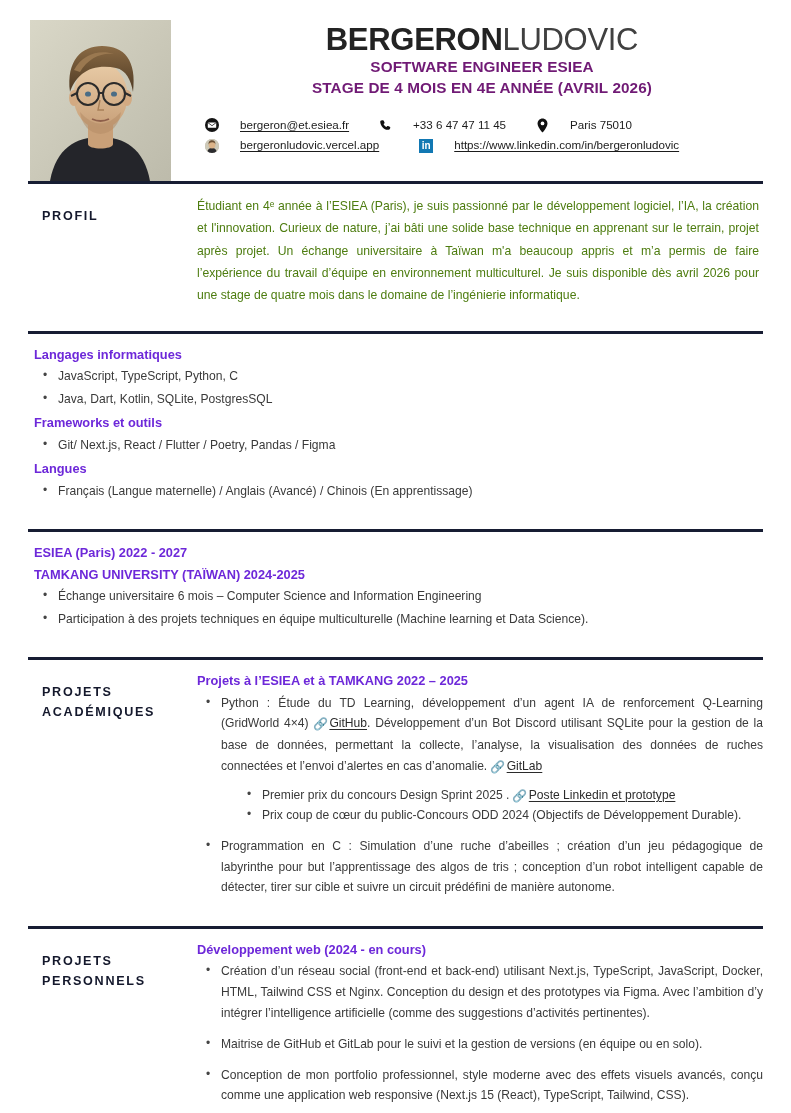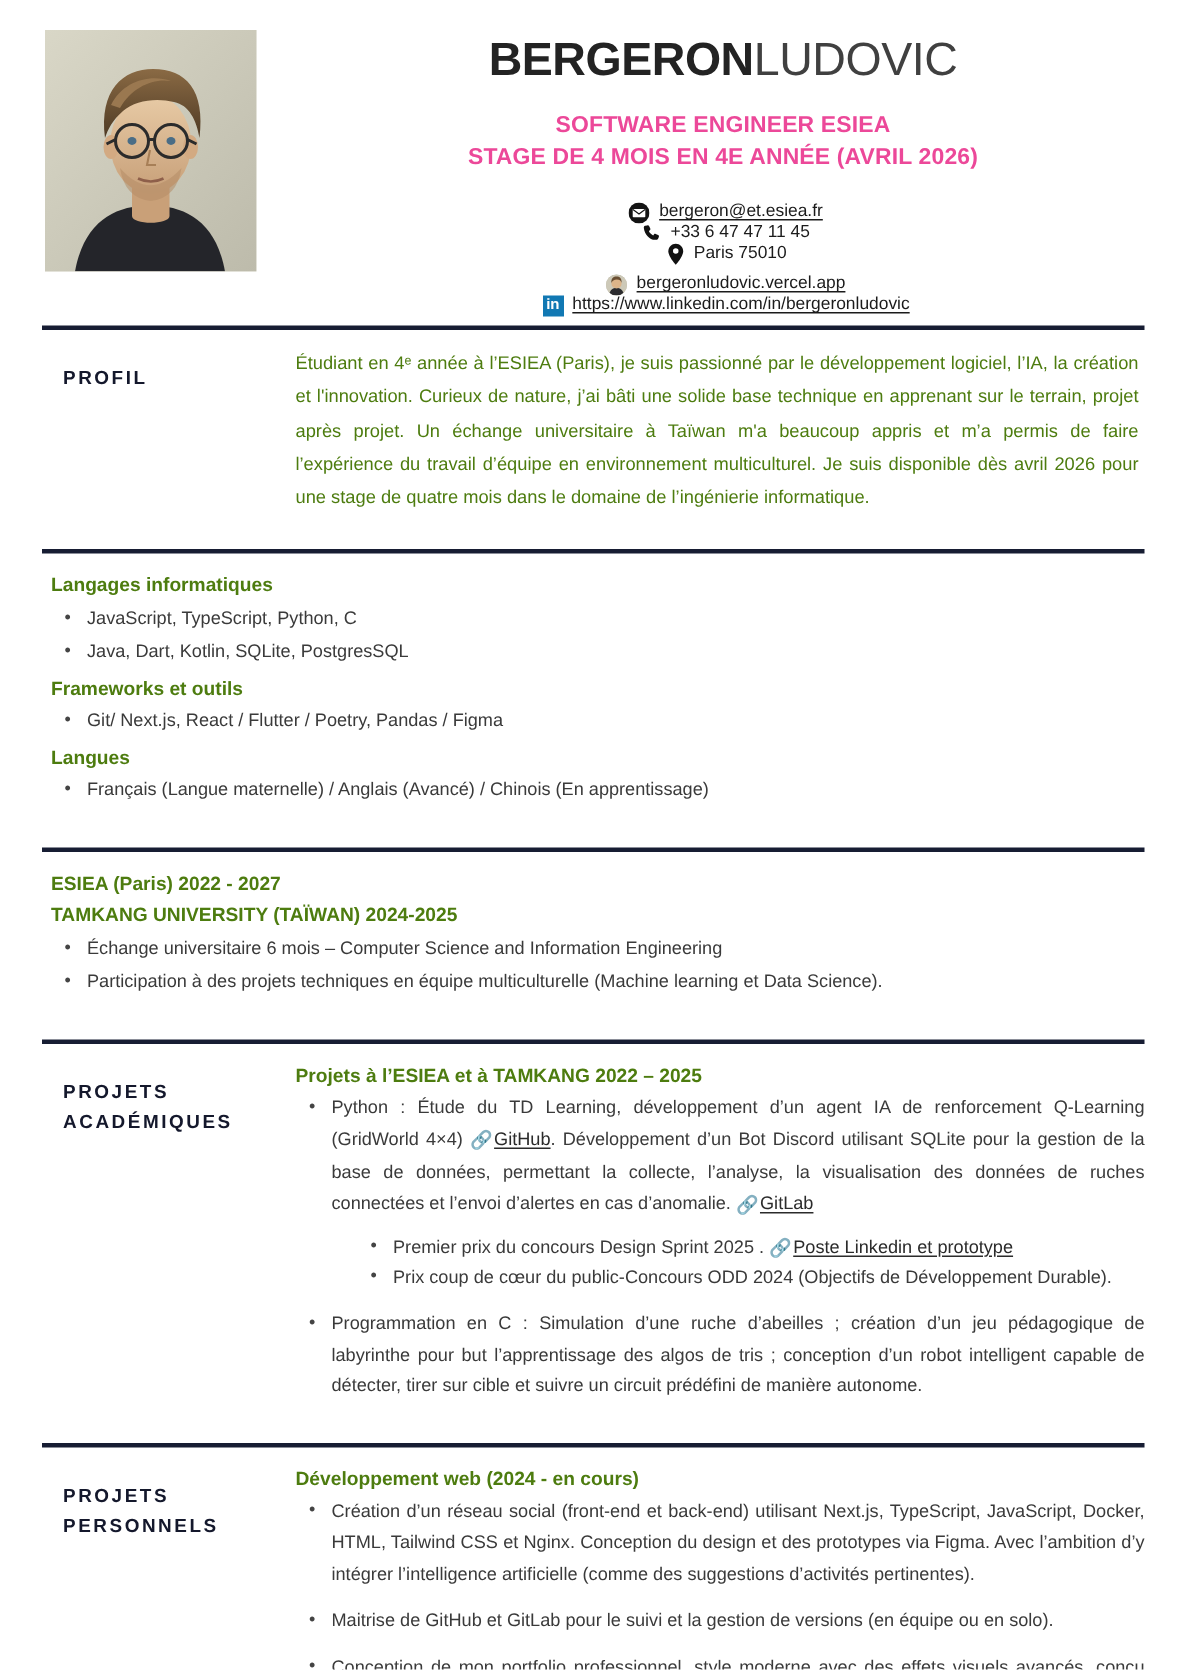--- a/index.html
+++ b/index.html
@@ -61,47 +61,47 @@
   }
   .name-first {
     font-weight: 400;
     color: #404040;
   }
   .subtitle {
     text-align: center;
     font-weight: 700;
     font-size: 15.3px;
     line-height: 1.32;
-    color: #ec4899;
-    margin-top: 18px;
+    color: #701a75;
+    margin-top: 1px;
     letter-spacing: 0.1px;
   }
 
   .contact-block {
     margin-top: 20px;
     padding-left: 4px;
   }
   .contact-row {
     display: flex;
-    flex-direction: column;
+    flex-direction: row;
     align-items: center;
     margin-bottom: 6px;
     font-size: 11.6px;
     color: #1b1b1b;
   }
   .contact-item {
     display: flex;
     align-items: center;
     white-space: nowrap;
   }
   .contact-item .ico {
     display: inline-flex;
     align-items: center;
     justify-content: flex-start;
-    margin-right: 6px;
+    margin-right: 21px;
     flex: 0 0 auto;
   }
   .contact-item .txt { line-height: 1.1; }
   .contact-item .txt.link {
     text-decoration: underline;
     text-underline-offset: 1.5px;
     color: #1b1b1b;
   }
   .gap-a { width: 30px; }
   .gap-b { width: 30px; }
@@ -162,21 +162,21 @@
     line-height: 1.83;
     color: #4d7c0f;
     text-align: justify;
     margin: 0;
     padding-right: 4px;
   }
 
   .sub-head {
     font-weight: 700;
     font-size: 12.8px;
-    color: #4d7c0f;
+    color: #6d28d9;
     margin: 0 0 2px 0;
     line-height: 1.5;
   }
   .sub-head.tight { margin-top: 2px; }
 
   ul.bullets {
     margin: 0 0 4px 0;
     padding-left: 22px;
     list-style: none;
   }

